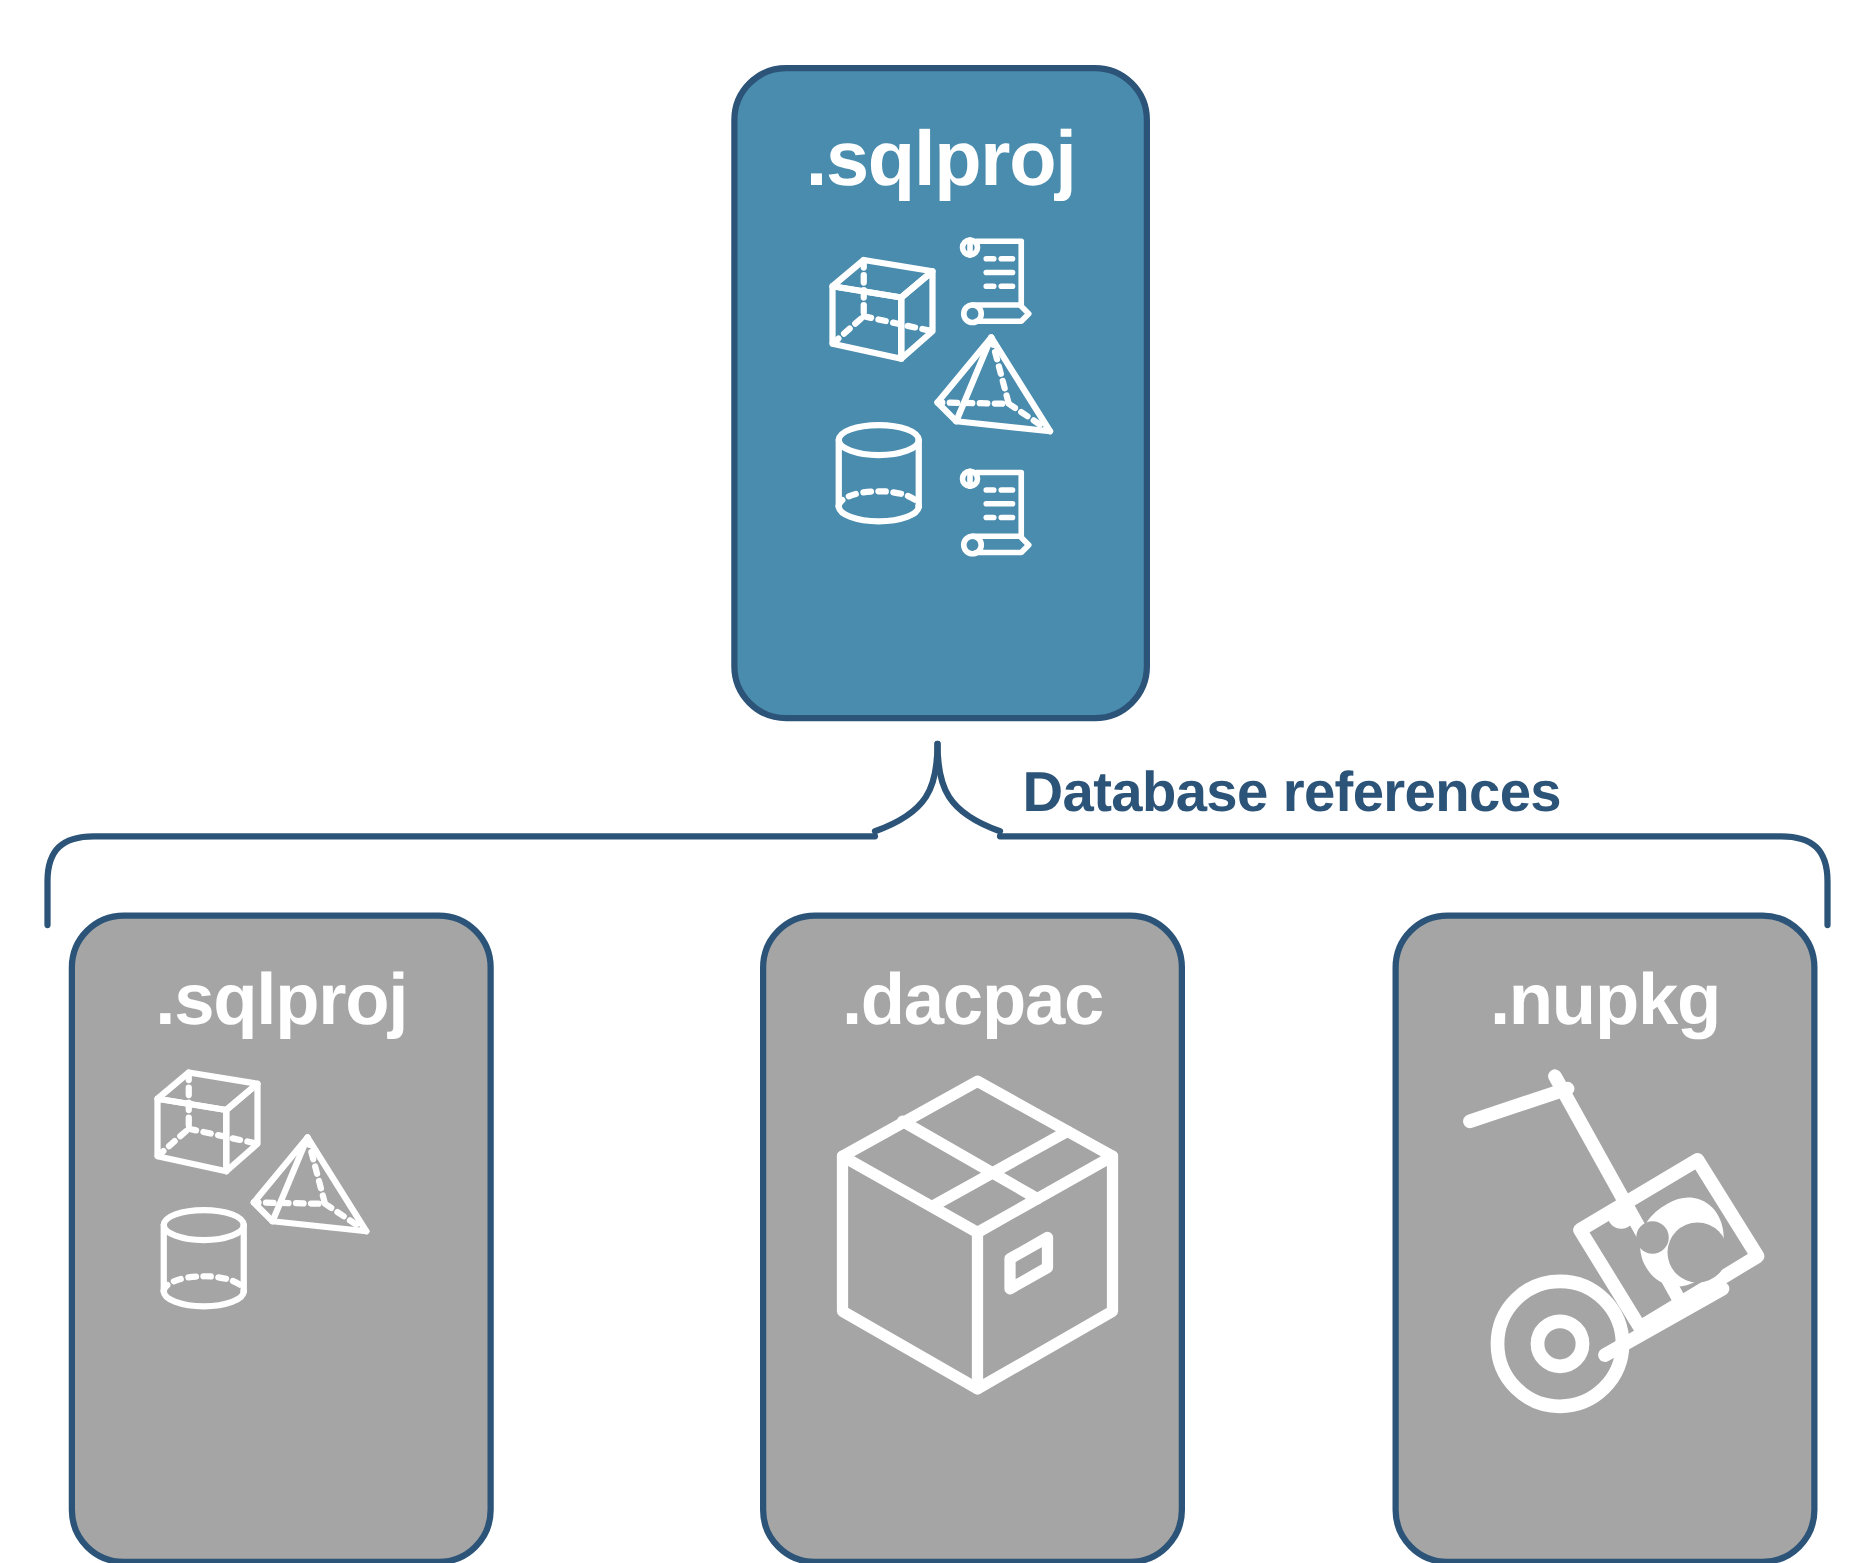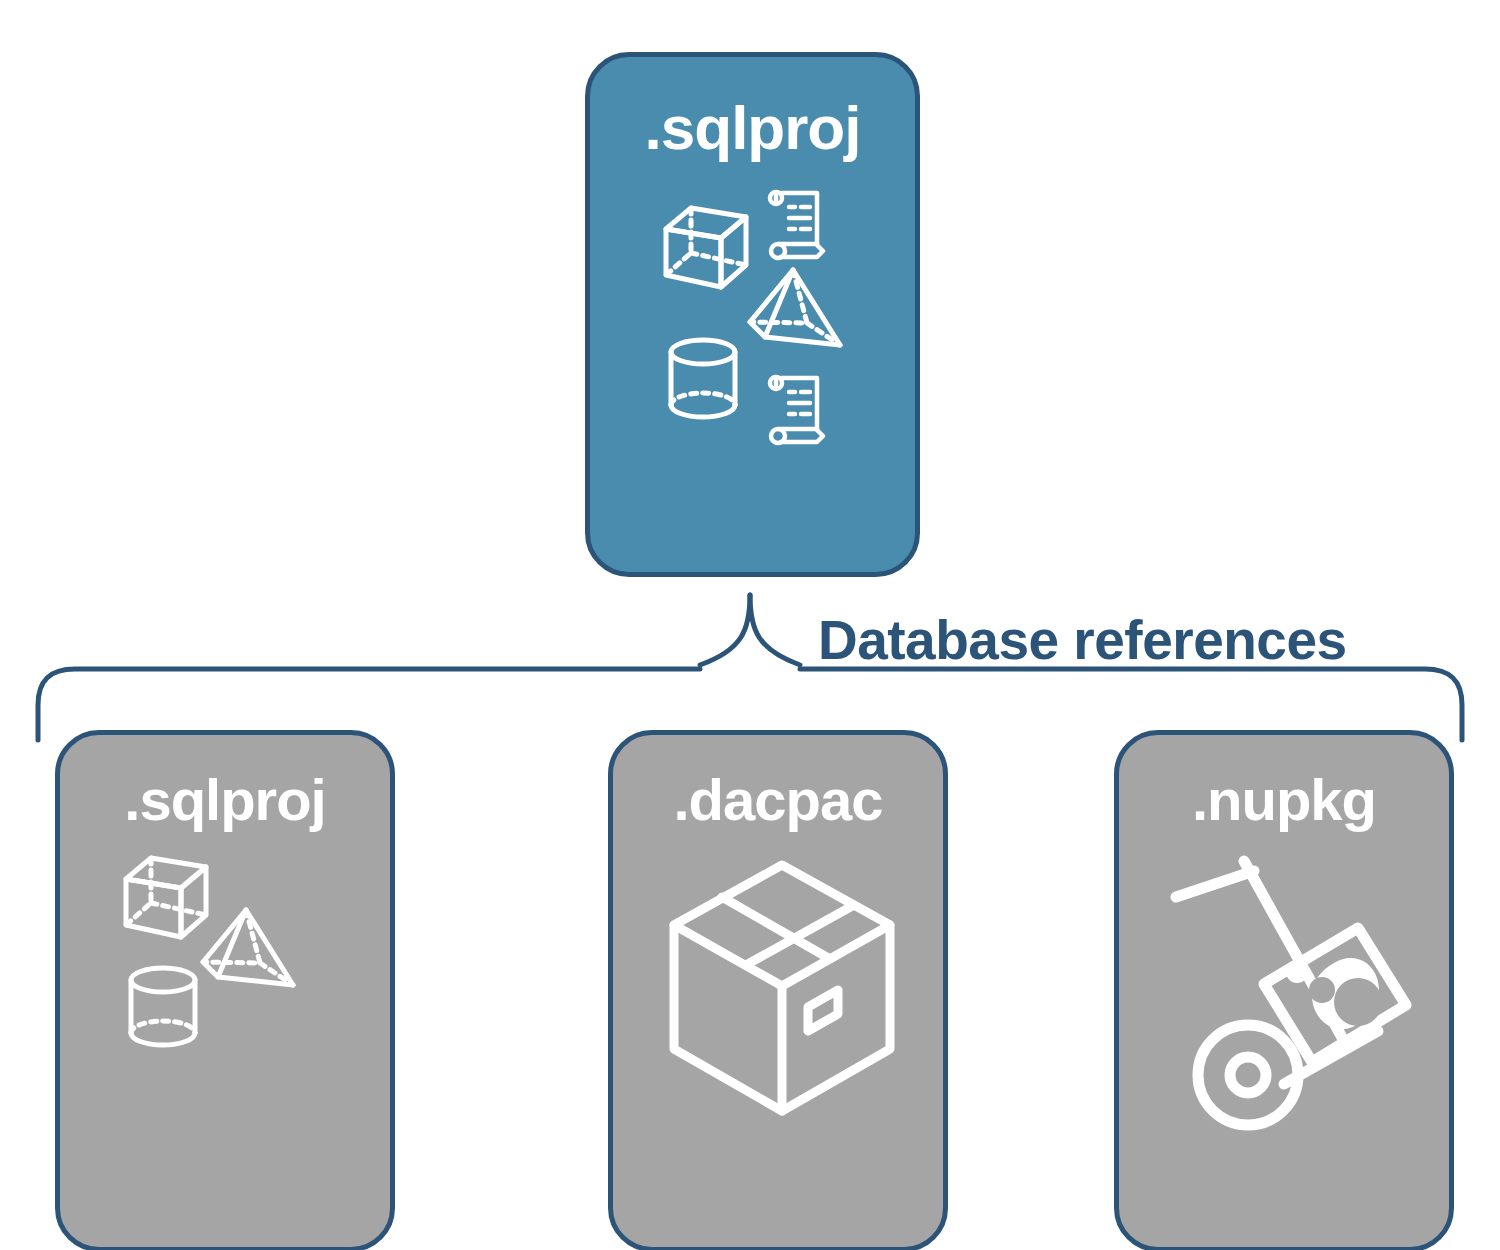--- a/index.html
+++ b/index.html
@@ -75,21 +75,21 @@
   .ico { position: absolute; }
 
   
   #bracket { position: absolute; left: 0; top: 540px; width: 1500px; height: 180px; }
 
   
   #ref-label {
     position: absolute;
     left: 818px;
     top: 578px;
-    font-size: 55px;
+    font-size: 45px;
     font-weight: bold;
     color: #2c5478;
     letter-spacing: -0.5px;
     white-space: nowrap;
   }
 </style>
 </head>
 <body>
 
 <div id="canvas">

